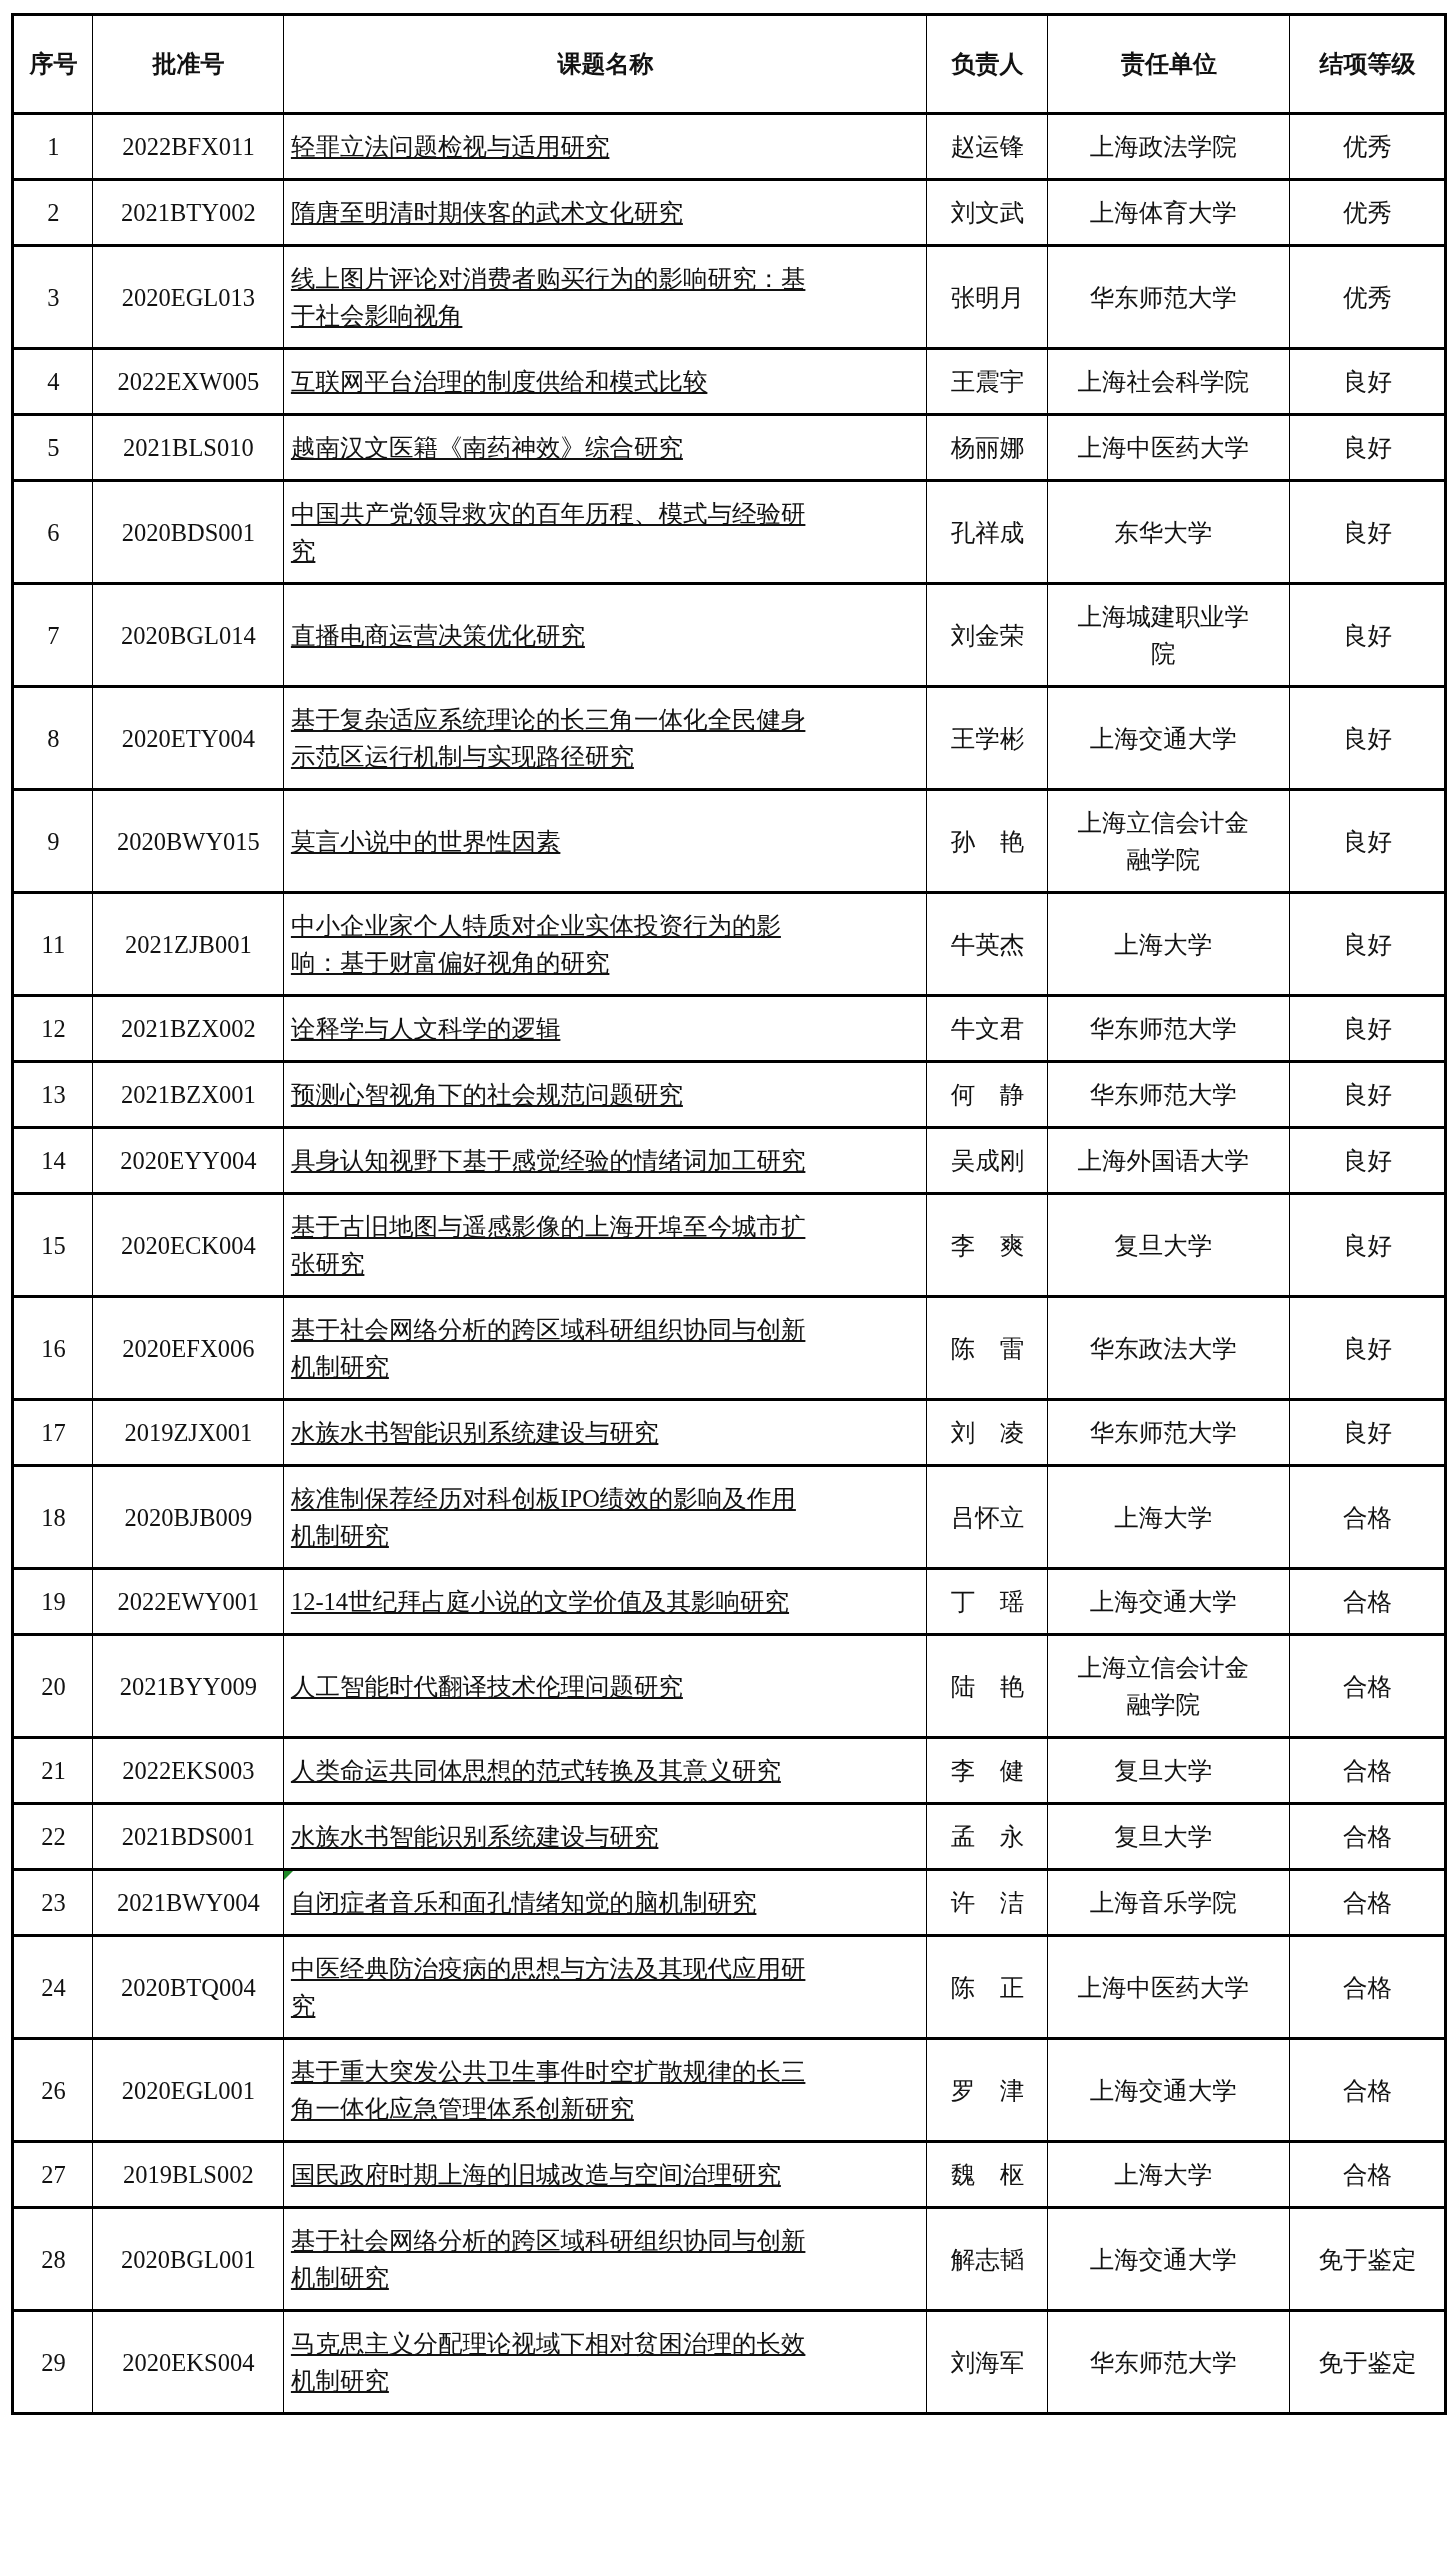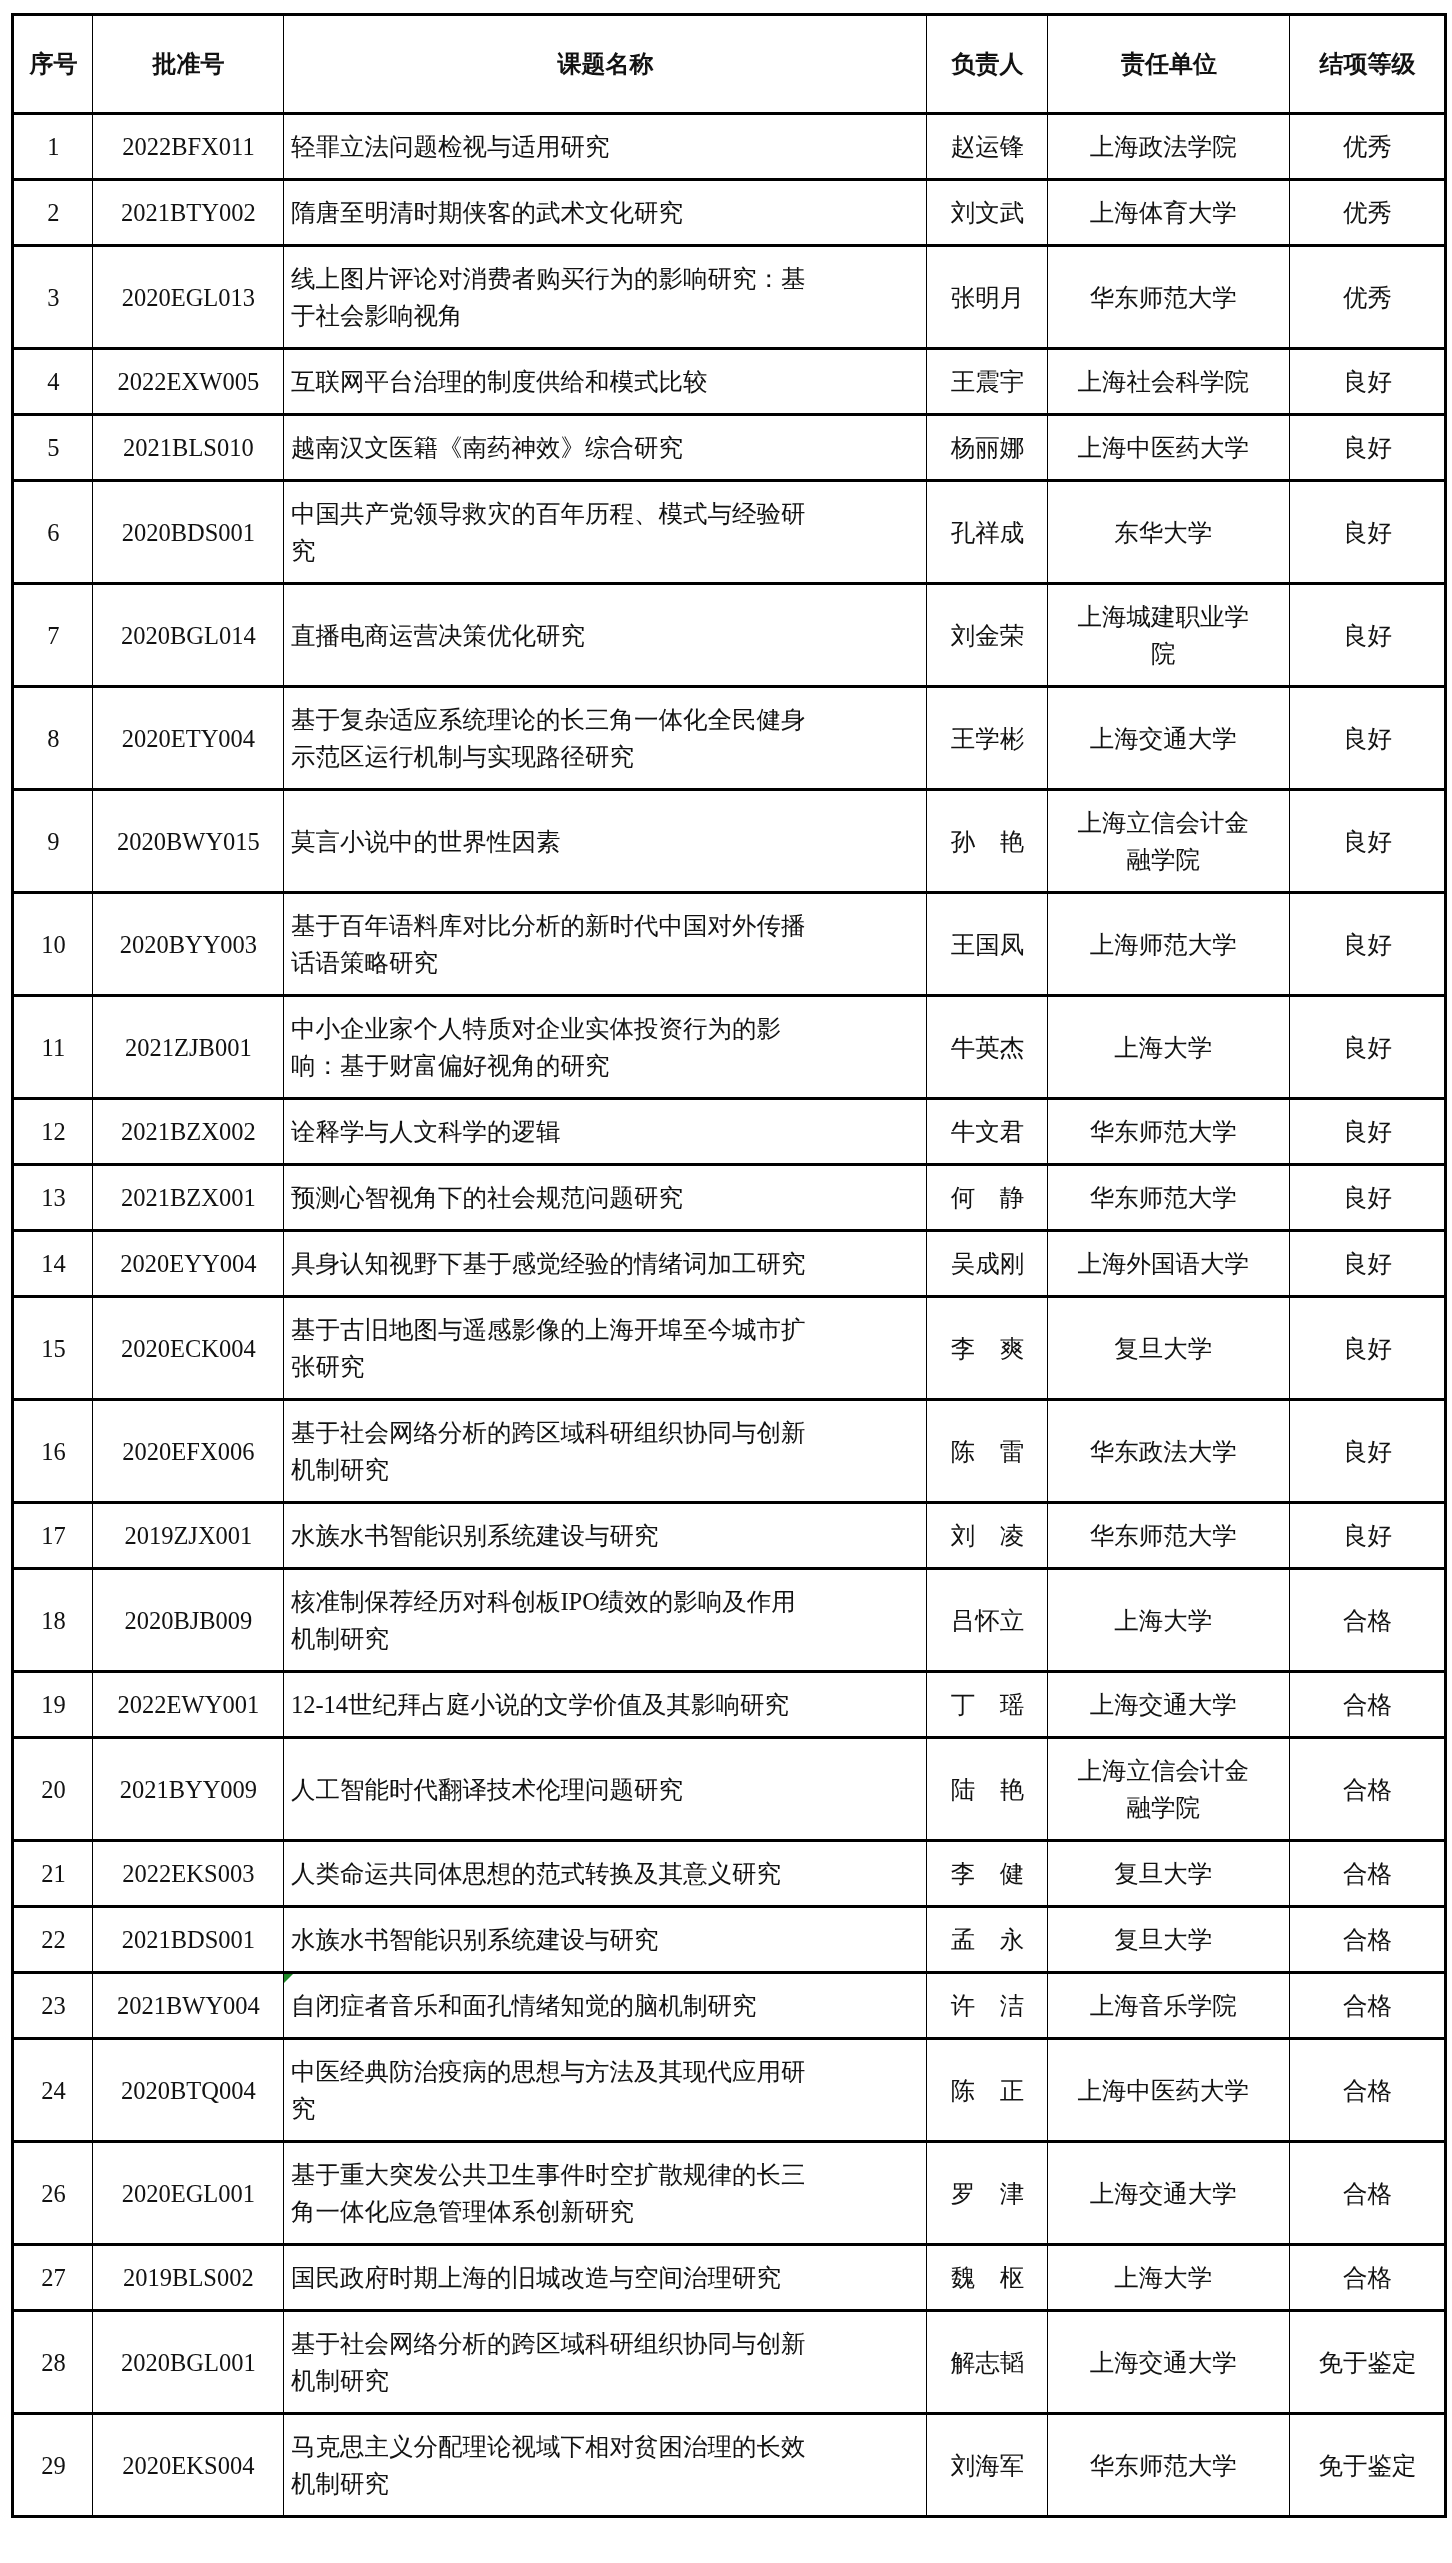--- a/index.html
+++ b/index.html
@@ -43,20 +43,21 @@
     height:96px;
     font-weight:bold;
     font-size:24px;
     padding:0 3.3px;
   }
   td.title-cell{
     text-align:left;
     padding-left:6.5px;
     padding-right:114px;
     position:relative;
+    text-decoration:underline;
   }
   td.unit-cell{
     padding-left:24.5px;
     padding-right:36px;
   }
   td.no-cell,td.appr-cell{
     font-family:"Liberation Serif","DejaVu Serif",serif;
   }
   .corner-marker{
     position:absolute;
@@ -156,28 +157,20 @@
         </tr>
         <tr>
           <td class="no-cell">9</td>
           <td class="appr-cell">2020BWY015</td>
           <td class="title-cell">莫言小说中的世界性因素</td>
           <td class="leader-cell">孙　艳</td>
           <td class="unit-cell">上海立信会计金融学院</td>
           <td class="grade-cell">良好</td>
         </tr>
         <tr>
-          <td class="no-cell">10</td>
-          <td class="appr-cell">2020BYY003</td>
-          <td class="title-cell">基于百年语料库对比分析的新时代中国对外传播话语策略研究</td>
-          <td class="leader-cell">王国凤</td>
-          <td class="unit-cell">上海师范大学</td>
-          <td class="grade-cell">良好</td>
-        </tr>
-        <tr>
           <td class="no-cell">11</td>
           <td class="appr-cell">2021ZJB001</td>
           <td class="title-cell">中小企业家个人特质对企业实体投资行为的影响：基于财富偏好视角的研究</td>
           <td class="leader-cell">牛英杰</td>
           <td class="unit-cell">上海大学</td>
           <td class="grade-cell">良好</td>
         </tr>
         <tr>
           <td class="no-cell">12</td>
           <td class="appr-cell">2021BZX002</td>

